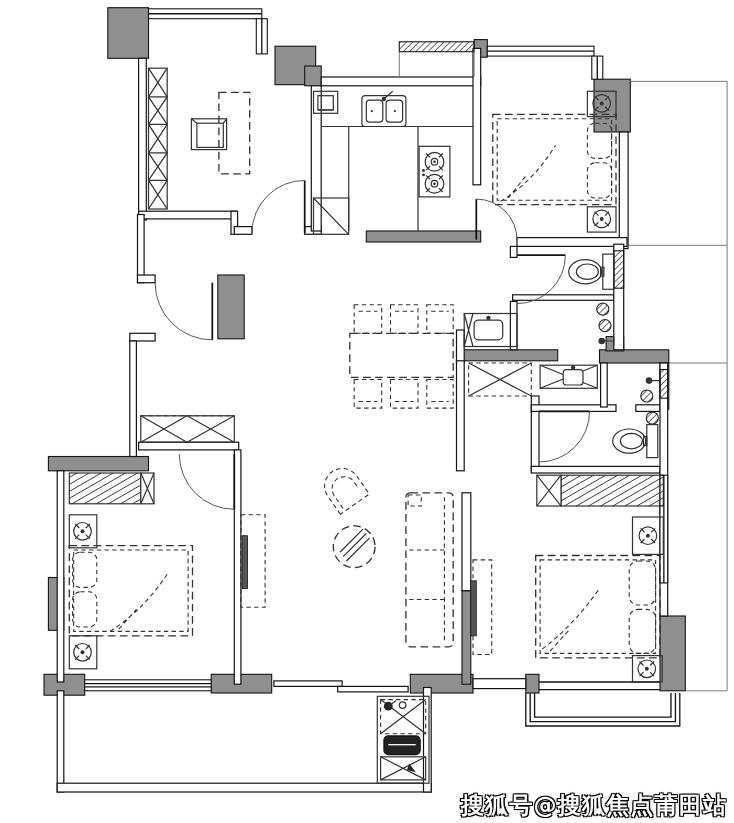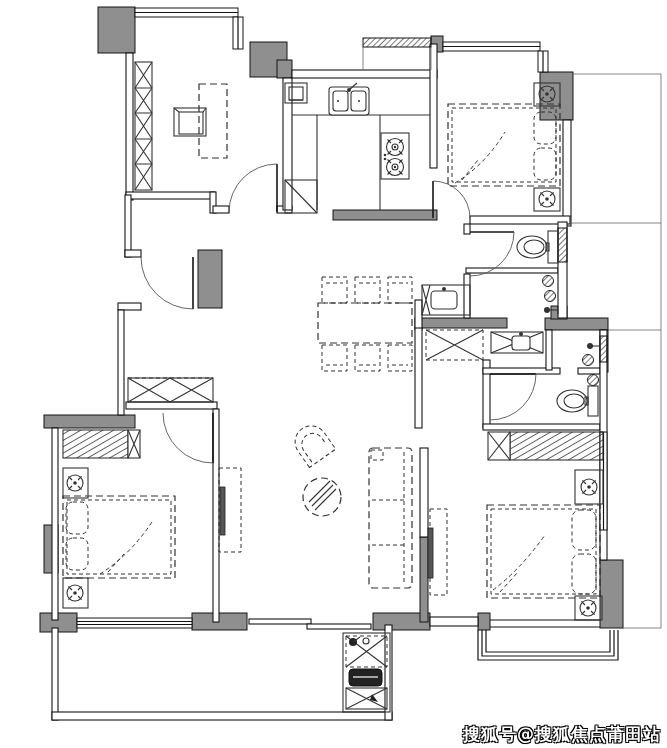--- a/index.html
+++ b/index.html
@@ -15,21 +15,21 @@
   .hat{fill:url(#ph);stroke:#141414;stroke-width:1;}
   .wrd{fill:url(#pw);stroke:#222;stroke-width:1;}
   
   .fs{stroke:#333;stroke-width:1.1;fill:none;}
   .fsw{stroke:#333;stroke-width:1.1;fill:#fff;}
   .fd{stroke:#333;stroke-width:1.2;fill:none;stroke-dasharray:7 4;}
   .fd2{stroke:#333;stroke-width:1;fill:none;stroke-dasharray:4 3;}
   .arc{stroke:#555;stroke-width:0.9;fill:none;}
   .leaf{stroke:#141414;stroke-width:1.6;fill:none;}
   .dark{fill:#222;stroke:#111;}
-  #watermark{position:absolute;right:6px;bottom:2px;font-weight:bold;font-size:17px;letter-spacing:1px;
+  #watermark{position:absolute;right:6px;bottom:2px;font-weight:bold;font-size:21px;letter-spacing:1px;
     color:var(--wm-fg,#fff);
     text-shadow:-1px -1px 0 var(--wm-ol,#000),1px -1px 0 var(--wm-ol,#000),
                 -1px 1px 0 var(--wm-ol,#000),1px 1px 0 var(--wm-ol,#000),0 0 2px var(--wm-ol,#000);text-align:right;}
 </style>
 </head>
 <body>
 
 <div id="stage">
 <svg width="667" height="748" viewBox="0 0 667 748">
   <defs>

